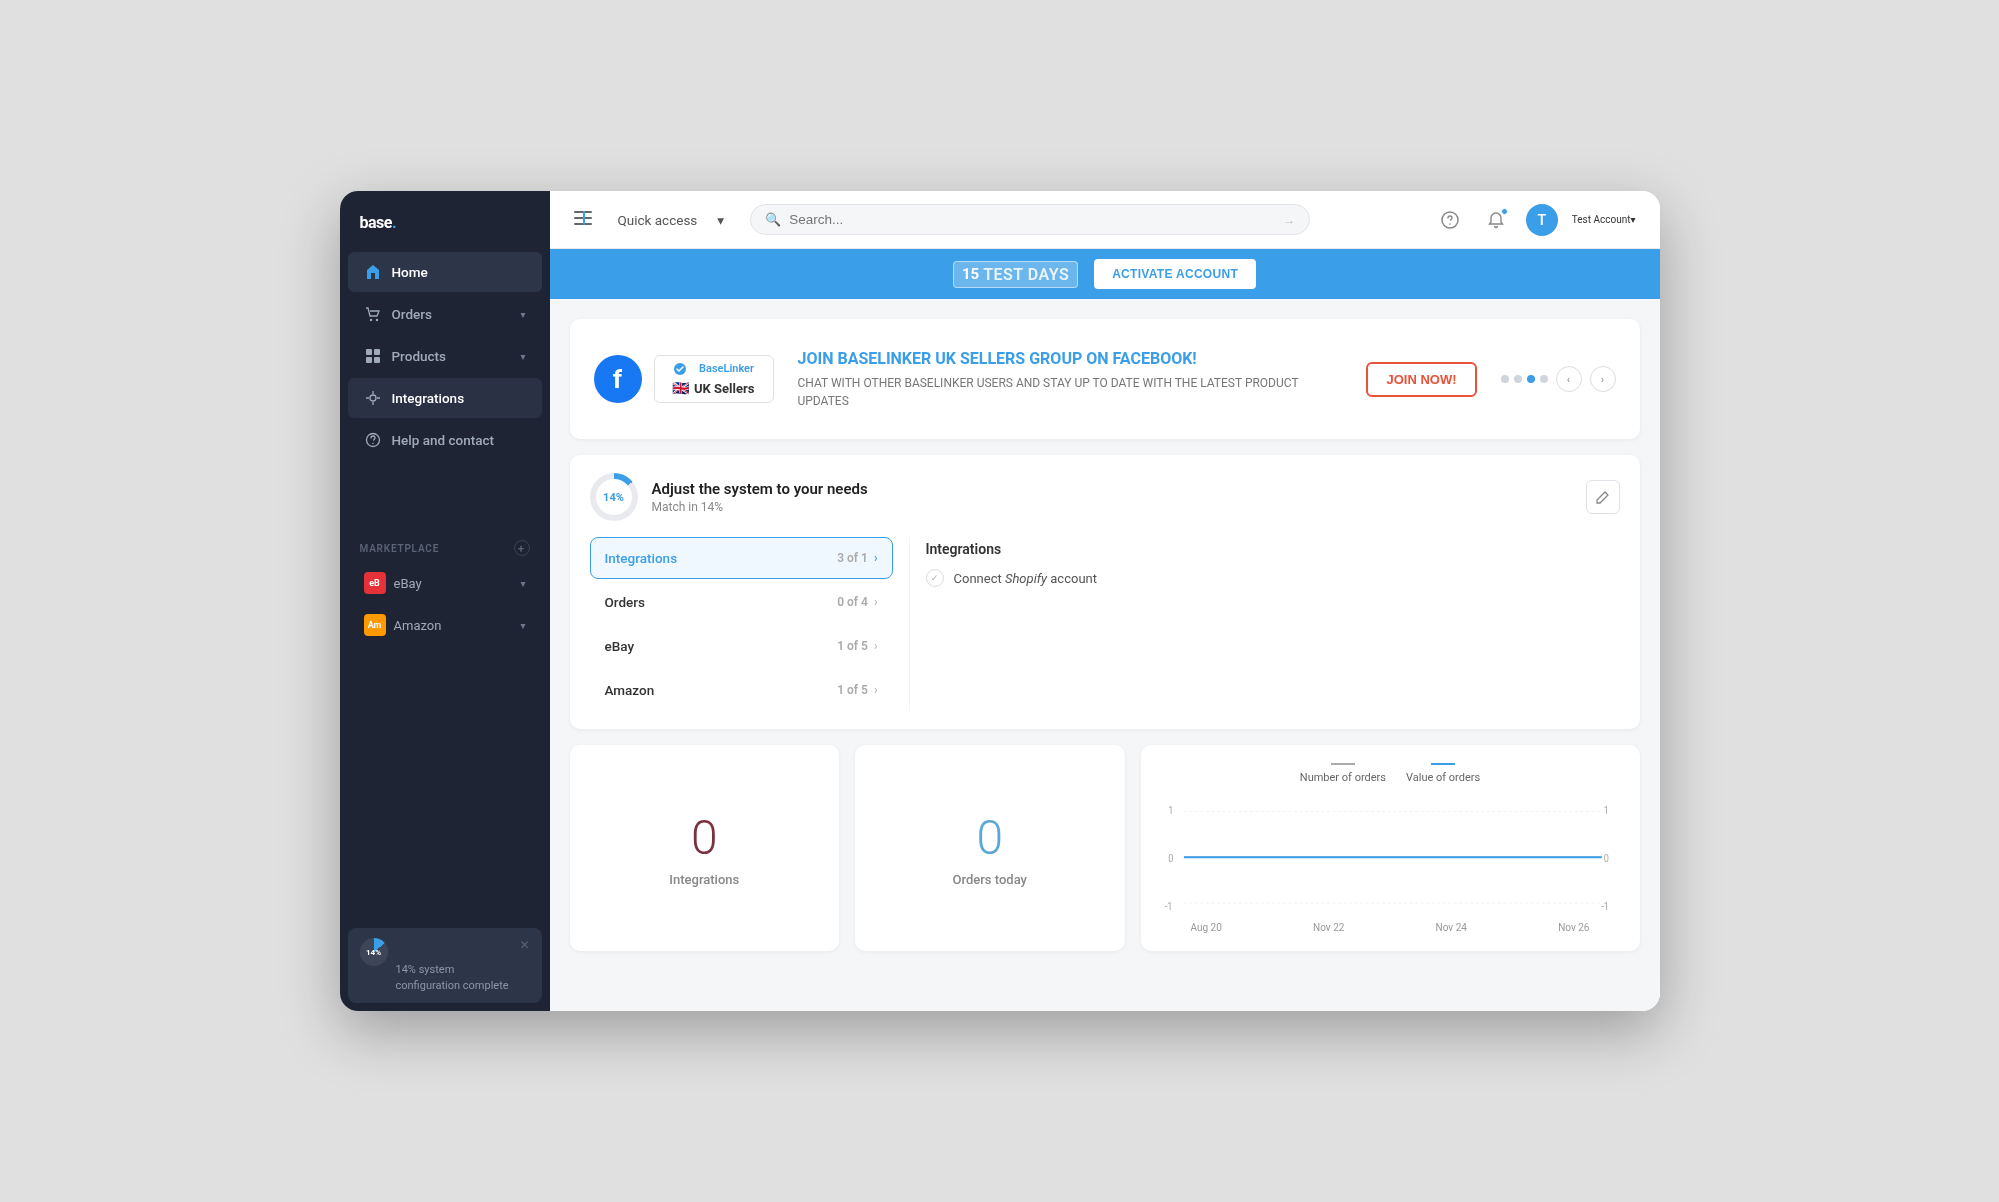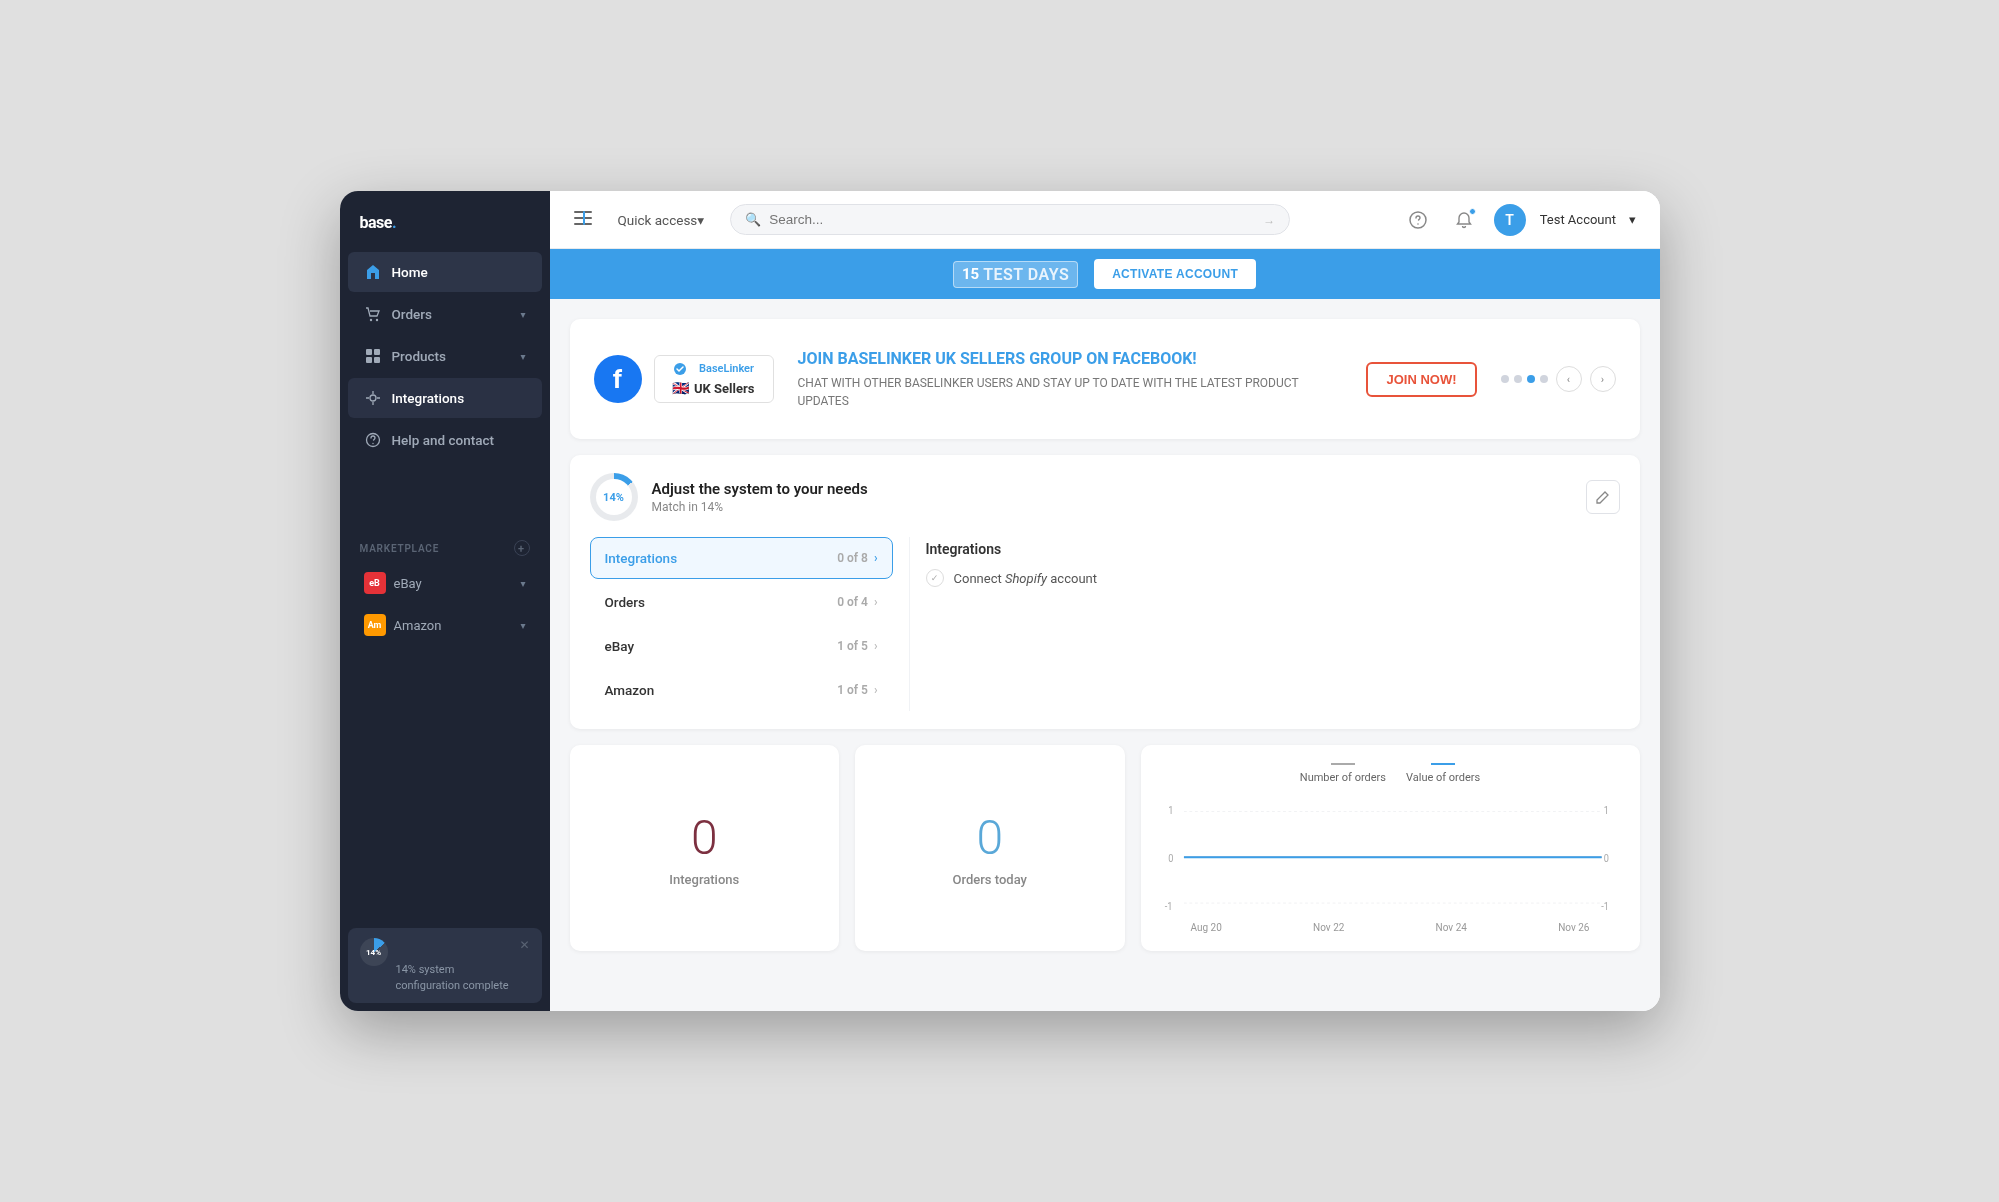--- a/index.html
+++ b/index.html
@@ -172,21 +172,21 @@
       padding: 0 24px;
       height: 58px;
       display: flex;
       align-items: center;
       gap: 16px;
       flex-shrink: 0;
     }
     .quick-access {
       display: flex;
       align-items: center;
-      gap: 0;
+      gap: 20px;
       color: #555;
       font-size: 13.5px;
       cursor: pointer;
       padding: 6px 10px;
       border-radius: 6px;
     }
     .sidebar-toggle {
       color: #555;
       cursor: pointer;
       font-size: 16px;
@@ -247,26 +247,26 @@
       background: #3b9ee8;
       color: #fff;
       display: flex;
       align-items: center;
       justify-content: center;
       font-size: 14px;
       font-weight: 600;
       cursor: pointer;
     }
     .user-name {
-      font-size: 13px;
+      font-size: 10px;
       color: #333;
       cursor: pointer;
       display: flex;
       align-items: center;
-      gap: 13px;
+      gap: 0;
     }
     
     .trial-banner {
       background: #3b9ee8;
       padding: 10px 24px;
       display: flex;
       align-items: center;
       justify-content: center;
       gap: 16px;
       flex-shrink: 0;
@@ -816,21 +816,21 @@
               <svg width="14" height="14" viewBox="0 0 14 14" fill="none">
                 <path d="M9 2l3 3-8 8H1v-3L9 2z" stroke="#888" stroke-width="1.3" fill="none"></path>
               </svg>
             </div>
           </div>
           <div class="setup-body">
             <div class="setup-list">
               <div class="setup-list-item active">
                 <span>Integrations</span>
                 <div class="setup-item-right">
-                  <span class="setup-item-count" style="color:#aaa;">0 of 8</span>
+                  <span class="setup-item-count" style="color:#aaa;">3 of 1</span>
                   <span class="setup-item-arrow blue">›</span>
                 </div>
               </div>
               <div class="setup-list-item">
                 <span>Orders</span>
                 <div class="setup-item-right">
                   <span class="setup-item-count gray">0 of 4</span>
                   <span class="setup-item-arrow">›</span>
                 </div>
               </div>

